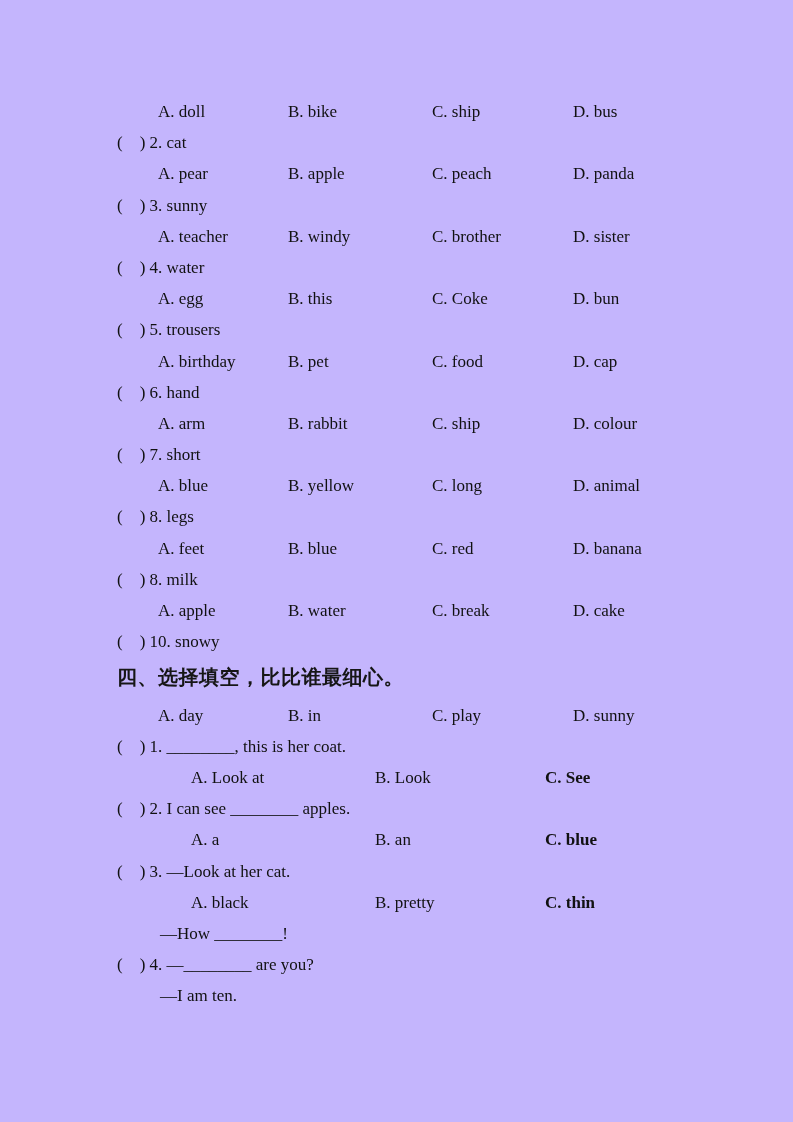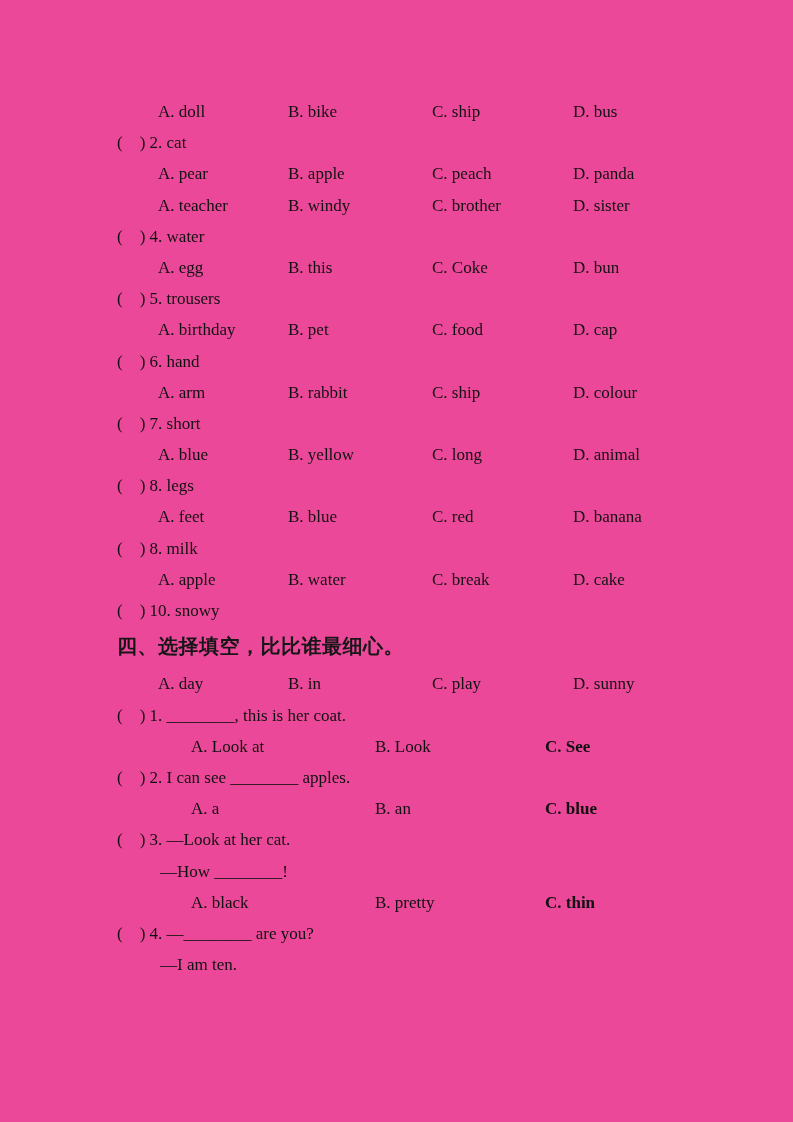--- a/index.html
+++ b/index.html
@@ -7,21 +7,21 @@
     padding: 0;
     width: 793px;
     height: 1122px;
     background: #ffffff;
     overflow: hidden;
   }
   .doc {
     position: relative;
     width: 793px;
     height: 1122px;
-    background: #ec4899;
+    background: #c4b5fd;
     font-family: "Liberation Serif", "DejaVu Serif", serif;
     font-size: 17px;
     color: #111111;
     padding: 96px 0 12px 117px;
     box-sizing: border-box;
   }
   .line {
     position: relative;
     height: 31.2px;
     line-height: 31.2px;
@@ -62,20 +62,21 @@
     <span class="c2">C. ship</span>
     <span class="c3">D. bus</span>
   </div>
   <div class="line">(    ) 2. cat</div>
   <div class="line opts o4">
     <span class="c0">A. pear</span>
     <span class="c1">B. apple</span>
     <span class="c2">C. peach</span>
     <span class="c3">D. panda</span>
   </div>
+  <div class="line">(    ) 3. sunny</div>
   <div class="line opts o4">
     <span class="c0">A. teacher</span>
     <span class="c1">B. windy</span>
     <span class="c2">C. brother</span>
     <span class="c3">D. sister</span>
   </div>
   <div class="line">(    ) 4. water</div>
   <div class="line opts o4">
     <span class="c0">A. egg</span>
     <span class="c1">B. this</span>
@@ -133,22 +134,22 @@
     <span class="c1">B. Look</span>
     <span class="c2">C. See</span>
   </div>
   <div class="line">(    ) 2. I can see ________ apples.</div>
   <div class="line opts o3">
     <span class="c0">A. a</span>
     <span class="c1">B. an</span>
     <span class="c2">C. blue</span>
   </div>
   <div class="line">(    ) 3. —Look at her cat.</div>
-  <div class="line indent">—How ________!</div>
   <div class="line opts o3">
     <span class="c0">A. black</span>
     <span class="c1">B. pretty</span>
     <span class="c2">C. thin</span>
   </div>
+  <div class="line indent">—How ________!</div>
   <div class="line">(    ) 4. —________ are you?</div>
   <div class="line indent">—I am ten.</div>
 
 </div>
 
 </body></html>

